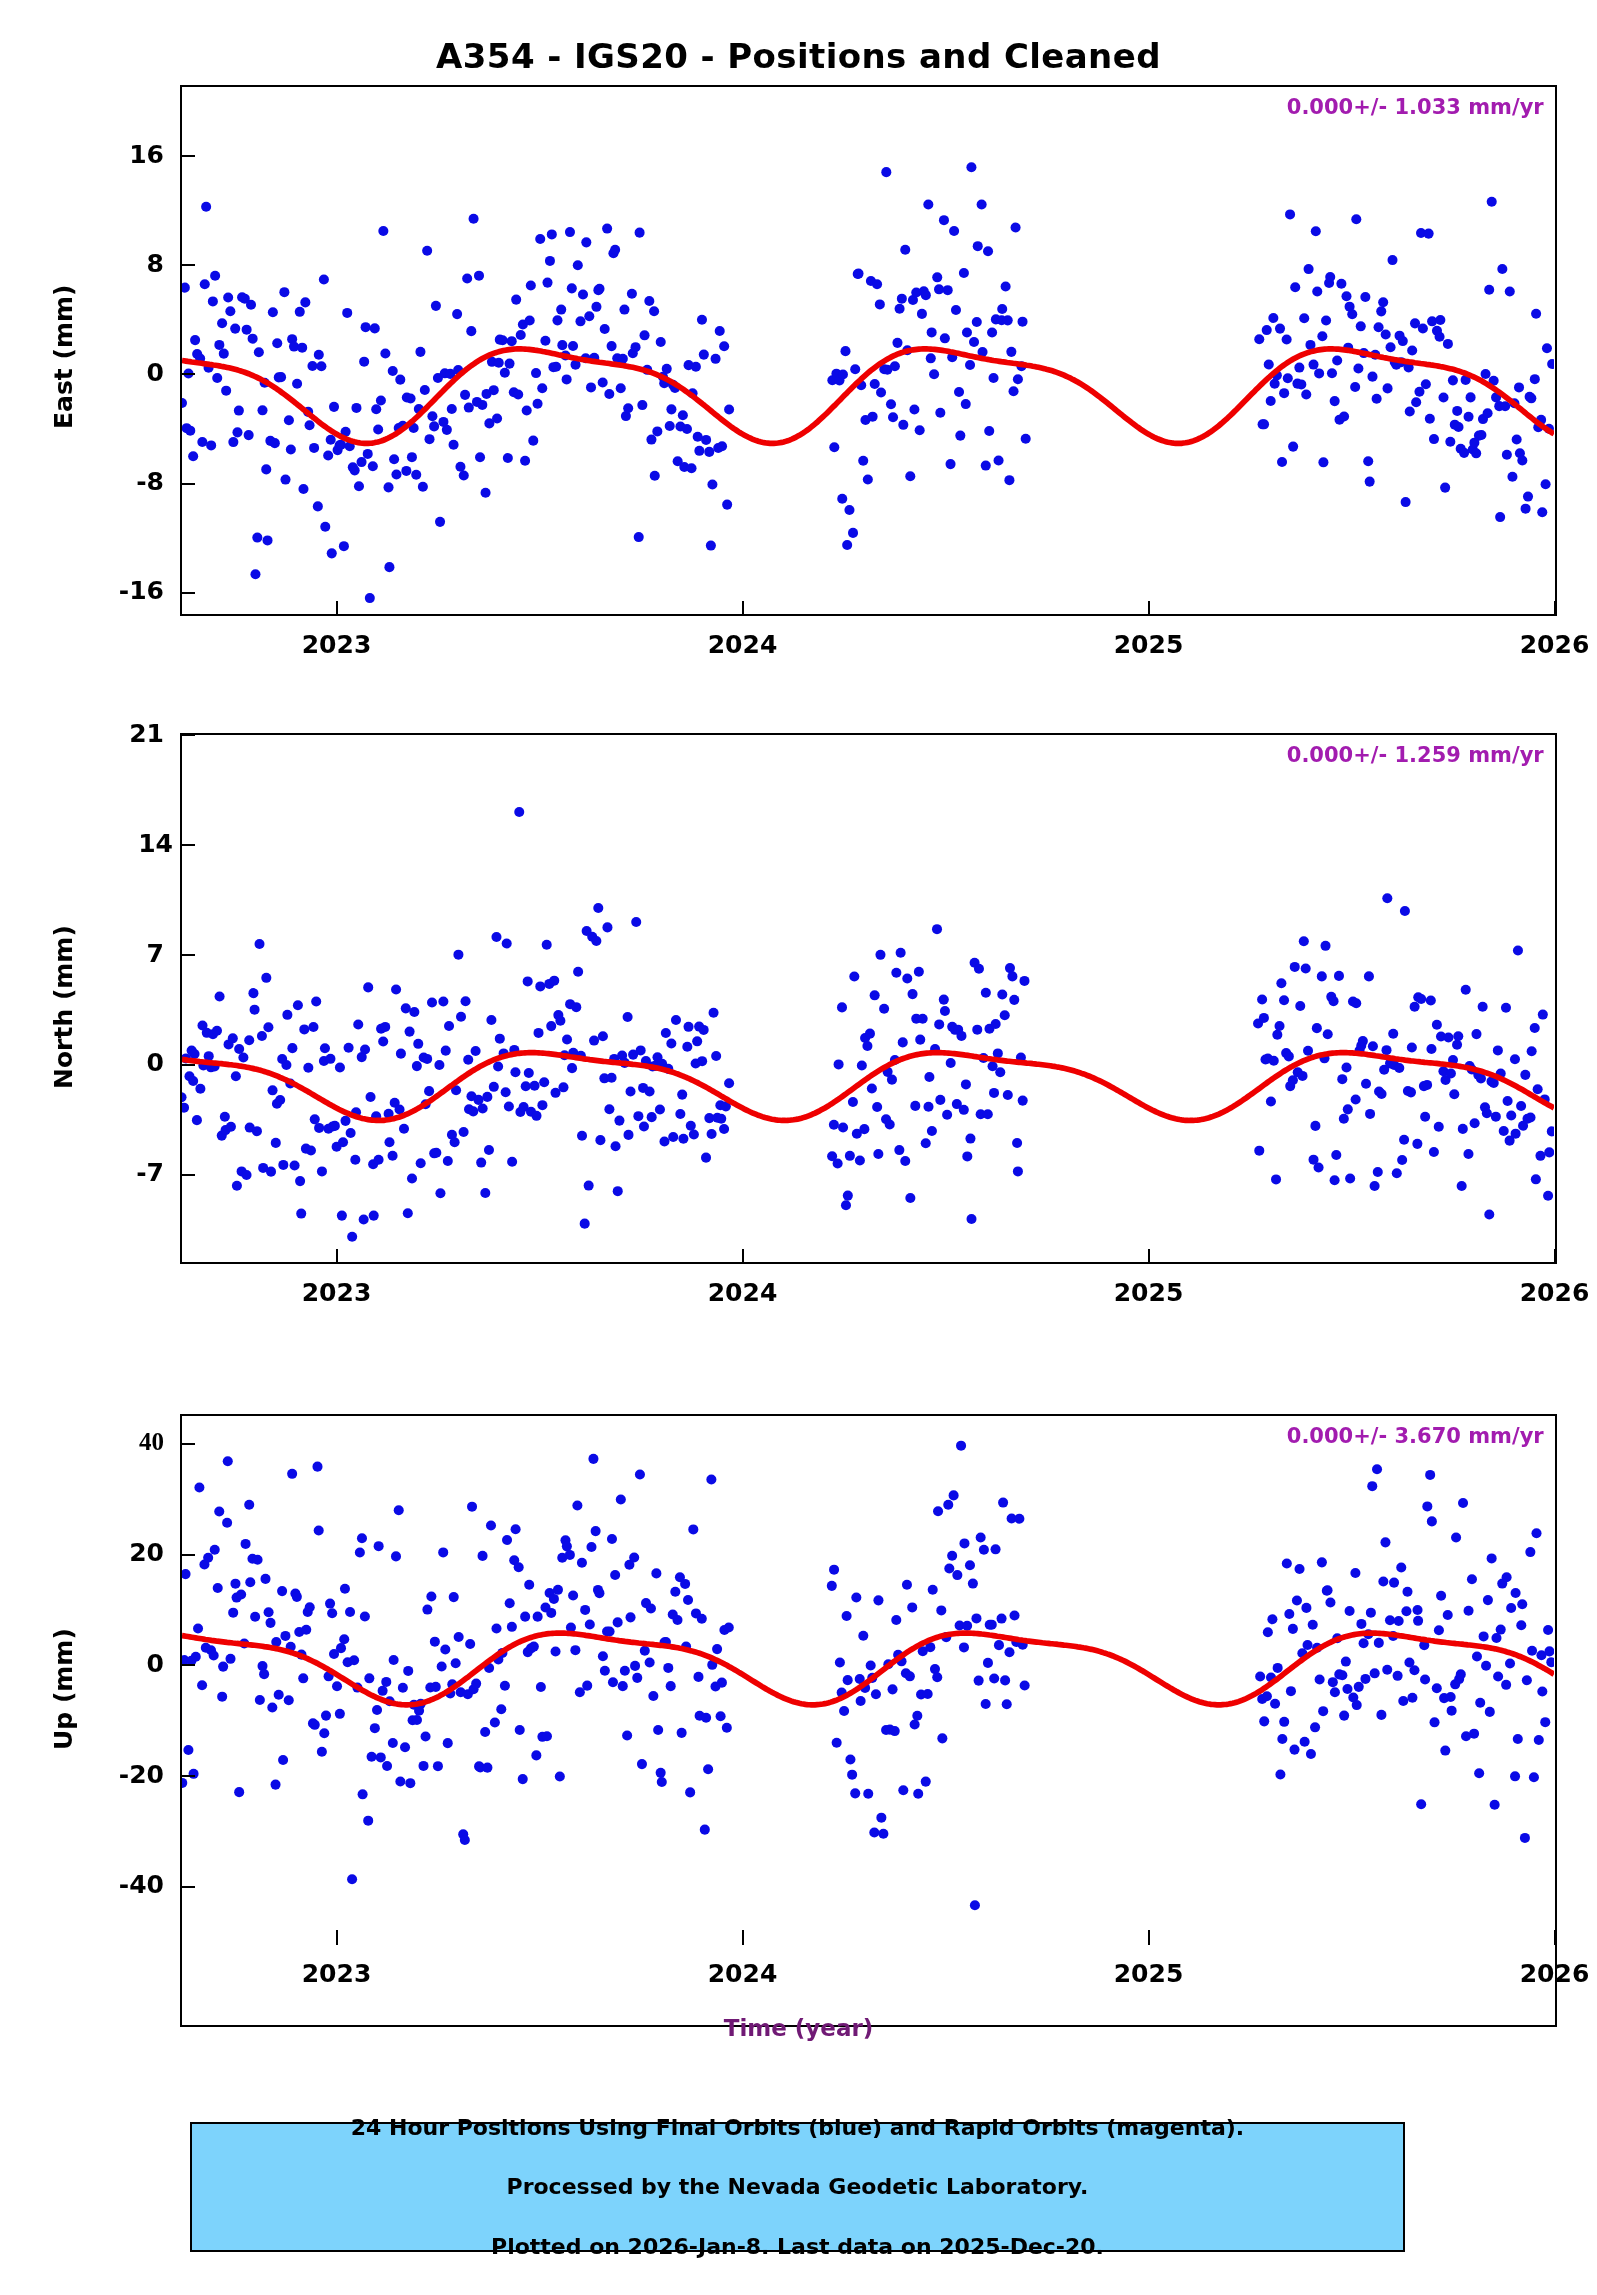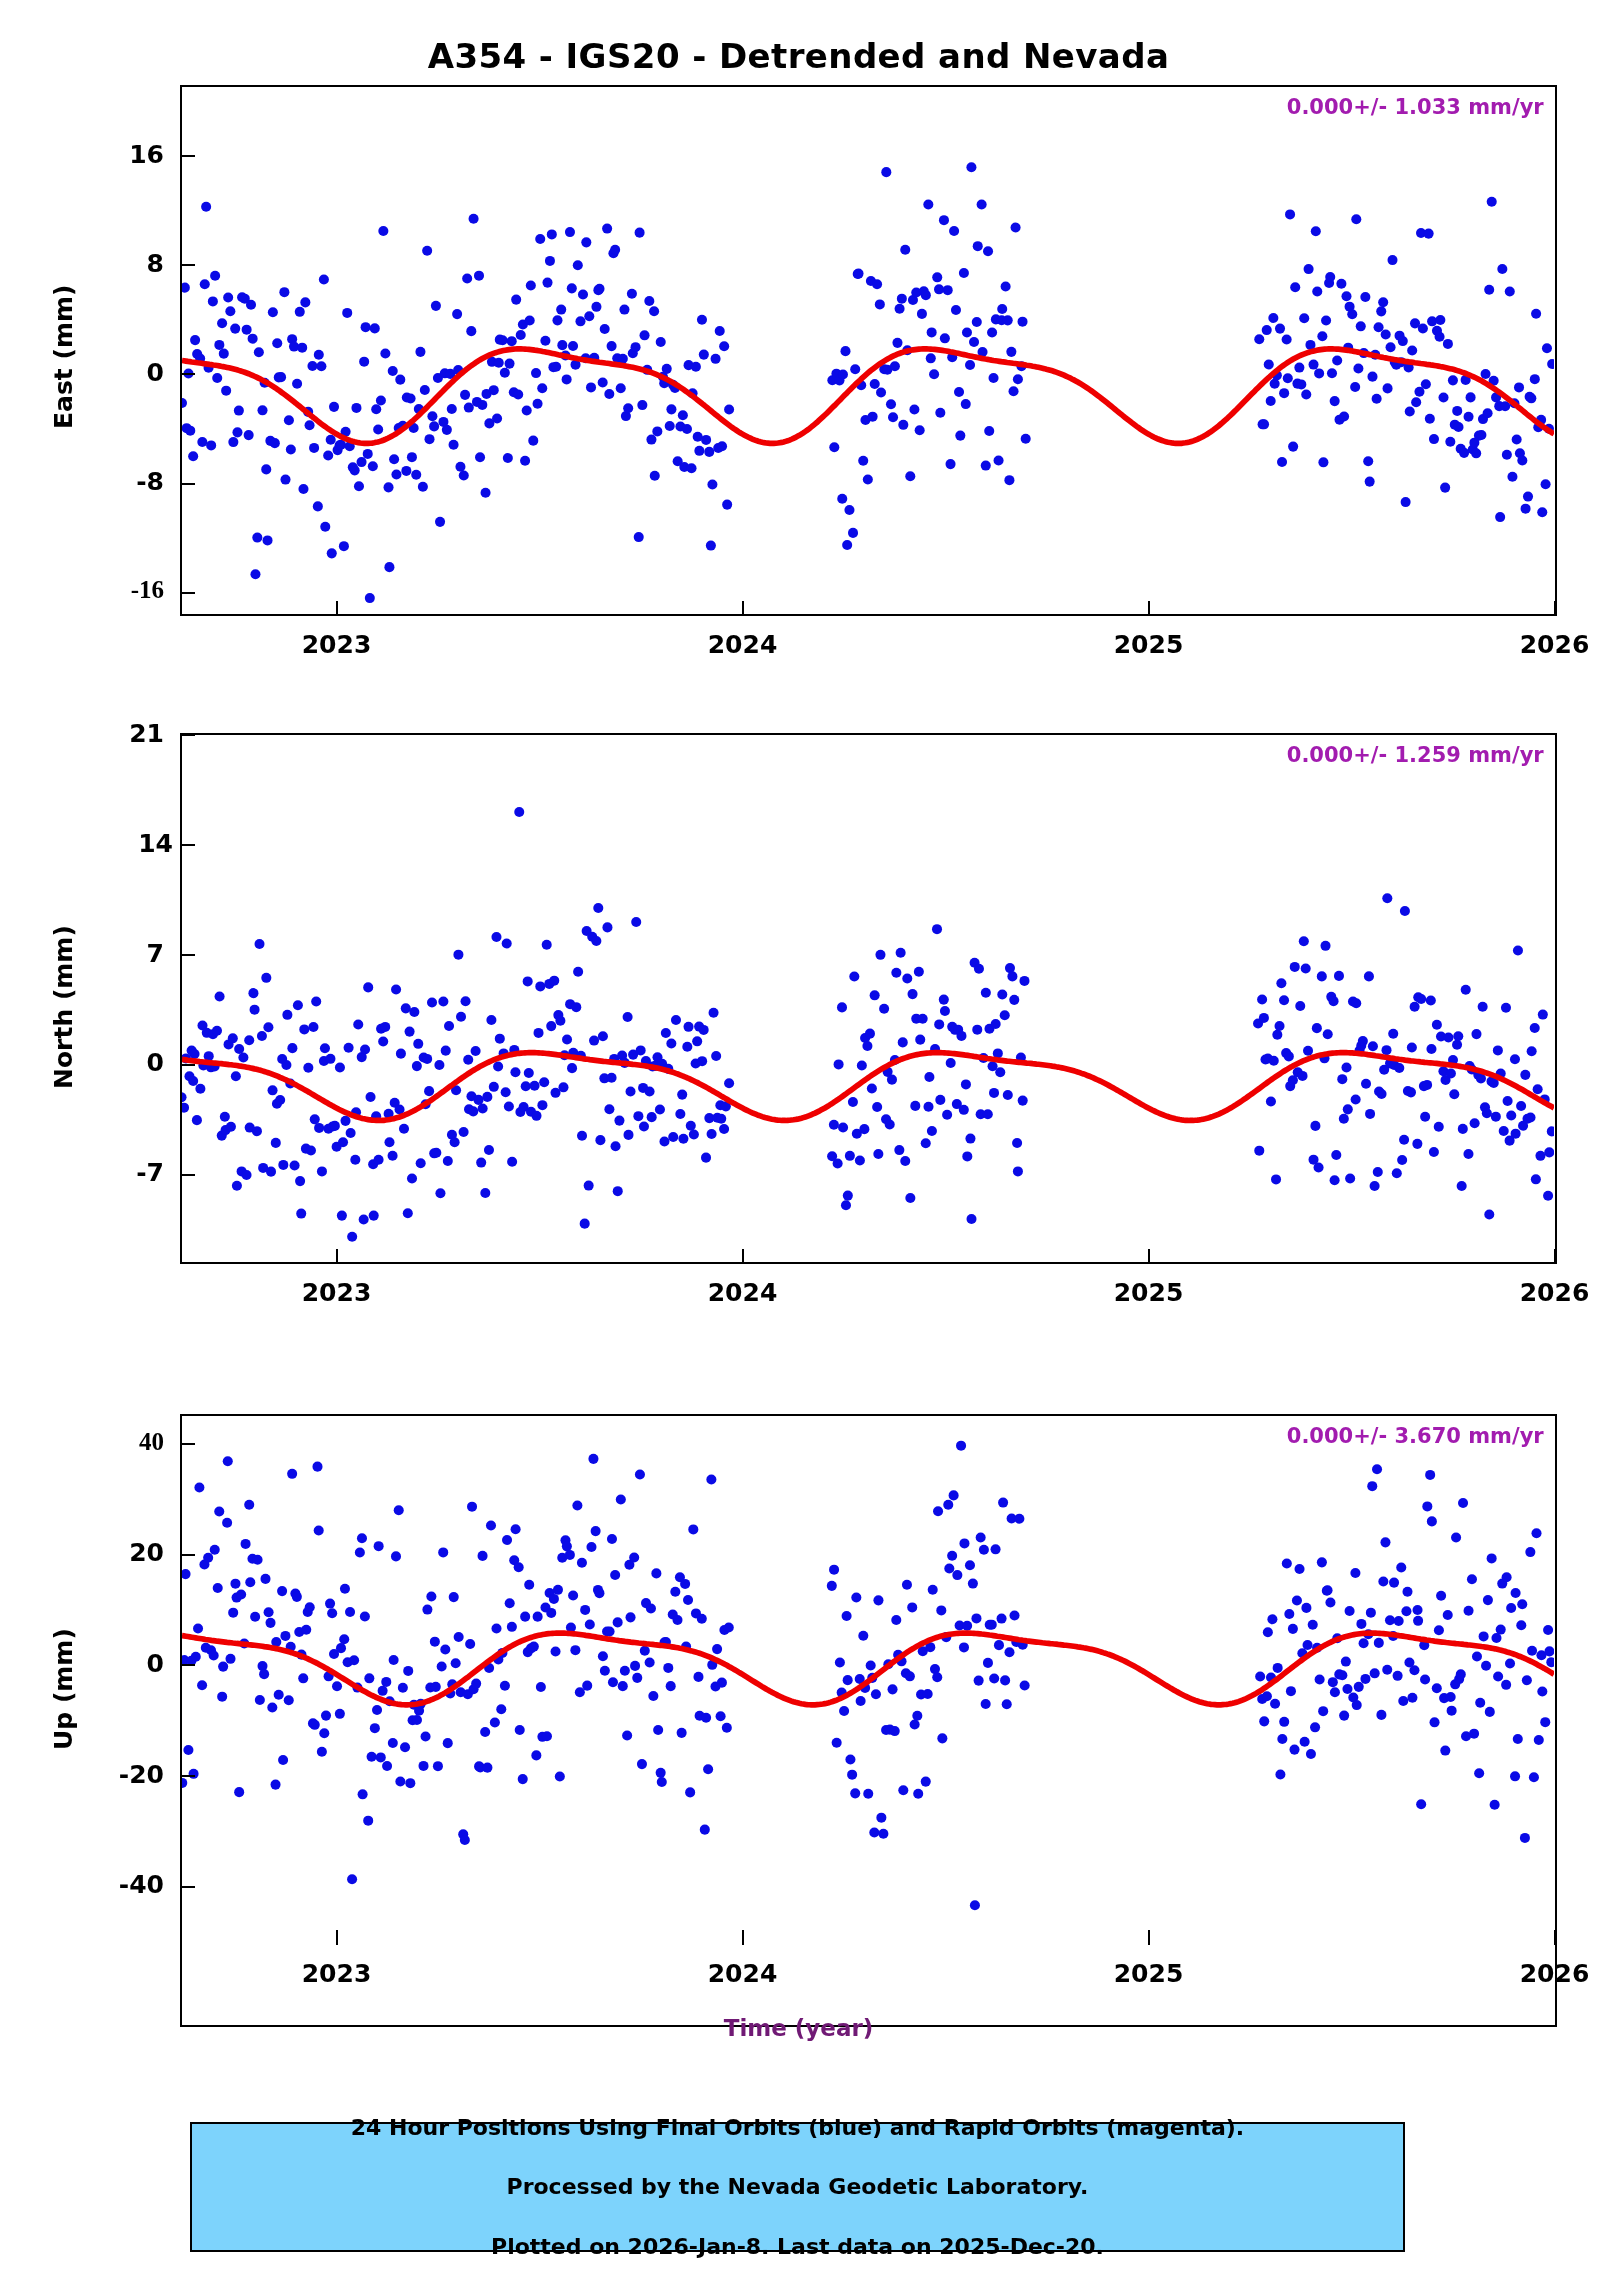--- a/index.html
+++ b/index.html
@@ -42,21 +42,21 @@
     display:flex;flex-direction:column;align-items:center;justify-content:center;gap:28px;
   }
   .caption-line{font-size:22px;font-weight:bold;color:#000;line-height:1.42;text-align:center;}
   svg{display:block;}
 </style>
 </head>
 <body>
 
 <div class="page">
 
-  <div class="title">A354 - IGS20 - Detrended and Nevada</div>
+  <div class="title">A354 - IGS20 - Positions and Cleaned</div>
 
   <div class="panel" style="left:0;top:0;width:1597px;height:680px;">
     <div class="plotframe" id="frame-east" style="left:180px;top:85px;width:1377px;height:531px;">
       <svg id="svg-east" width="1372" height="526" viewBox="0 0 1694 649">
           <g>
             <circle cx="0.0" cy="390.0" r="6.2" fill="#0a0ae6"></circle>
             <circle cx="3.5" cy="247.5" r="6.2" fill="#0a0ae6"></circle>
             <circle cx="5.7" cy="421.0" r="6.2" fill="#0a0ae6"></circle>
             <circle cx="8.0" cy="353.5" r="6.2" fill="#0a0ae6"></circle>
             <circle cx="10.2" cy="424.1" r="6.2" fill="#0a0ae6"></circle>
@@ -524,21 +524,21 @@
             <circle cx="1685.3" cy="322.3" r="6.2" fill="#0a0ae6"></circle>
             <circle cx="1687.8" cy="421.8" r="6.2" fill="#0a0ae6"></circle>
             <circle cx="1691.7" cy="341.8" r="6.2" fill="#0a0ae6"></circle>
           </g>
           <path d="M0.0 337.4 L2.4 337.8 L4.8 338.2 L7.3 338.6 L9.7 338.9 L12.1 339.3 L14.5 339.6 L16.9 339.9 L19.4 340.3 L21.8 340.6 L24.2 340.9 L26.6 341.3 L29.0 341.6 L31.5 341.9 L33.9 342.3 L36.3 342.6 L38.7 343.0 L41.1 343.3 L43.6 343.7 L46.0 344.1 L48.4 344.6 L50.8 345.0 L53.2 345.5 L55.7 346.0 L58.1 346.5 L60.5 347.1 L62.9 347.7 L65.3 348.3 L67.8 348.9 L70.2 349.7 L72.6 350.4 L75.0 351.2 L77.4 352.0 L79.9 352.9 L82.3 353.8 L84.7 354.8 L87.1 355.8 L89.5 356.9 L92.0 358.0 L94.4 359.2 L96.8 360.4 L99.2 361.7 L101.6 363.0 L104.1 364.4 L106.5 365.8 L108.9 367.3 L111.3 368.8 L113.7 370.4 L116.2 372.0 L118.6 373.6 L121.0 375.3 L123.4 377.1 L125.8 378.8 L128.3 380.6 L130.7 382.5 L133.1 384.4 L135.5 386.3 L137.9 388.2 L140.4 390.1 L142.8 392.1 L145.2 394.0 L147.6 396.0 L150.0 398.0 L152.5 400.0 L154.9 402.0 L157.3 404.0 L159.7 405.9 L162.1 407.9 L164.6 409.8 L167.0 411.7 L169.4 413.6 L171.8 415.5 L174.2 417.3 L176.7 419.0 L179.1 420.8 L181.5 422.4 L183.9 424.1 L186.3 425.6 L188.8 427.1 L191.2 428.5 L193.6 429.9 L196.0 431.2 L198.4 432.4 L200.9 433.5 L203.3 434.6 L205.7 435.5 L208.1 436.4 L210.5 437.2 L213.0 437.9 L215.4 438.4 L217.8 438.9 L220.2 439.3 L222.6 439.6 L225.1 439.7 L227.5 439.8 L229.9 439.8 L232.3 439.6 L234.7 439.4 L237.2 439.0 L239.6 438.5 L242.0 438.0 L244.4 437.3 L246.8 436.5 L249.3 435.6 L251.7 434.6 L254.1 433.5 L256.5 432.3 L258.9 431.0 L261.4 429.6 L263.8 428.2 L266.2 426.6 L268.6 424.9 L271.0 423.2 L273.5 421.4 L275.9 419.5 L278.3 417.6 L280.7 415.5 L283.1 413.4 L285.6 411.3 L288.0 409.1 L290.4 406.9 L292.8 404.6 L295.2 402.2 L297.7 399.9 L300.1 397.5 L302.5 395.1 L304.9 392.6 L307.3 390.2 L309.8 387.7 L312.2 385.2 L314.6 382.7 L317.0 380.3 L319.4 377.8 L321.9 375.4 L324.3 372.9 L326.7 370.5 L329.1 368.2 L331.5 365.8 L334.0 363.5 L336.4 361.2 L338.8 359.0 L341.2 356.8 L343.6 354.7 L346.1 352.6 L348.5 350.6 L350.9 348.6 L353.3 346.8 L355.7 344.9 L358.2 343.2 L360.6 341.5 L363.0 339.9 L365.4 338.3 L367.8 336.8 L370.3 335.4 L372.7 334.1 L375.1 332.9 L377.5 331.7 L379.9 330.6 L382.4 329.6 L384.8 328.7 L387.2 327.8 L389.6 327.1 L392.0 326.4 L394.5 325.7 L396.9 325.2 L399.3 324.7 L401.7 324.3 L404.1 324.0 L406.6 323.7 L409.0 323.5 L411.4 323.3 L413.8 323.2 L416.2 323.2 L418.7 323.2 L421.1 323.3 L423.5 323.4 L425.9 323.6 L428.3 323.8 L430.8 324.0 L433.2 324.3 L435.6 324.7 L438.0 325.0 L440.4 325.4 L442.9 325.8 L445.3 326.3 L447.7 326.7 L450.1 327.2 L452.5 327.7 L455.0 328.2 L457.4 328.7 L459.8 329.2 L462.2 329.7 L464.6 330.3 L467.1 330.8 L469.5 331.3 L471.9 331.8 L474.3 332.3 L476.7 332.9 L479.2 333.4 L481.6 333.9 L484.0 334.3 L486.4 334.8 L488.8 335.3 L491.3 335.7 L493.7 336.2 L496.1 336.6 L498.5 337.0 L500.9 337.4 L503.4 337.8 L505.8 338.2 L508.2 338.5 L510.6 338.9 L513.0 339.2 L515.5 339.6 L517.9 339.9 L520.3 340.2 L522.7 340.6 L525.1 340.9 L527.6 341.2 L530.0 341.6 L532.4 341.9 L534.8 342.2 L537.2 342.6 L539.7 342.9 L542.1 343.3 L544.5 343.7 L546.9 344.1 L549.3 344.5 L551.8 345.0 L554.2 345.4 L556.6 345.9 L559.0 346.4 L561.4 347.0 L563.9 347.6 L566.3 348.2 L568.7 348.9 L571.1 349.6 L573.5 350.3 L576.0 351.1 L578.4 351.9 L580.8 352.8 L583.2 353.7 L585.6 354.7 L588.1 355.7 L590.5 356.8 L592.9 357.9 L595.3 359.1 L597.7 360.3 L600.2 361.5 L602.6 362.9 L605.0 364.2 L607.4 365.7 L609.8 367.1 L612.3 368.6 L614.7 370.2 L617.1 371.8 L619.5 373.5 L621.9 375.2 L624.4 376.9 L626.8 378.7 L629.2 380.5 L631.6 382.3 L634.0 384.2 L636.5 386.1 L638.9 388.0 L641.3 389.9 L643.7 391.9 L646.1 393.8 L648.6 395.8 L651.0 397.8 L653.4 399.8 L655.8 401.8 L658.2 403.8 L660.7 405.7 L663.1 407.7 L665.5 409.6 L667.9 411.5 L670.3 413.4 L672.8 415.3 L675.2 417.1 L677.6 418.9 L680.0 420.6 L682.4 422.3 L684.9 423.9 L687.3 425.5 L689.7 427.0 L692.1 428.4 L694.5 429.8 L697.0 431.1 L699.4 432.3 L701.8 433.4 L704.2 434.5 L706.6 435.4 L709.1 436.3 L711.5 437.1 L713.9 437.8 L716.3 438.4 L718.7 438.9 L721.2 439.3 L723.6 439.5 L726.0 439.7 L728.4 439.8 L730.8 439.8 L733.3 439.6 L735.7 439.4 L738.1 439.0 L740.5 438.6 L742.9 438.0 L745.4 437.3 L747.8 436.6 L750.2 435.7 L752.6 434.7 L755.0 433.6 L757.5 432.4 L759.9 431.1 L762.3 429.8 L764.7 428.3 L767.1 426.8 L769.6 425.1 L772.0 423.4 L774.4 421.6 L776.8 419.7 L779.2 417.8 L781.7 415.7 L784.1 413.7 L786.5 411.5 L788.9 409.3 L791.3 407.1 L793.8 404.8 L796.2 402.5 L798.6 400.1 L801.0 397.7 L803.4 395.3 L805.9 392.9 L808.3 390.4 L810.7 387.9 L813.1 385.5 L815.5 383.0 L818.0 380.5 L820.4 378.1 L822.8 375.6 L825.2 373.2 L827.6 370.8 L830.1 368.4 L832.5 366.0 L834.9 363.7 L837.3 361.5 L839.7 359.2 L842.2 357.0 L844.6 354.9 L847.0 352.8 L849.4 350.8 L851.8 348.8 L854.3 346.9 L856.7 345.1 L859.1 343.3 L861.5 341.6 L863.9 340.0 L866.4 338.5 L868.8 337.0 L871.2 335.6 L873.6 334.3 L876.0 333.0 L878.5 331.8 L880.9 330.7 L883.3 329.7 L885.7 328.8 L888.1 327.9 L890.6 327.1 L893.0 326.4 L895.4 325.8 L897.8 325.2 L900.2 324.8 L902.7 324.3 L905.1 324.0 L907.5 323.7 L909.9 323.5 L912.3 323.3 L914.8 323.2 L917.2 323.2 L919.6 323.2 L922.0 323.3 L924.4 323.4 L926.9 323.6 L929.3 323.8 L931.7 324.0 L934.1 324.3 L936.5 324.6 L939.0 325.0 L941.4 325.4 L943.8 325.8 L946.2 326.2 L948.6 326.7 L951.1 327.1 L953.5 327.6 L955.9 328.1 L958.3 328.6 L960.7 329.2 L963.2 329.7 L965.6 330.2 L968.0 330.7 L970.4 331.3 L972.8 331.8 L975.3 332.3 L977.7 332.8 L980.1 333.3 L982.5 333.8 L984.9 334.3 L987.4 334.8 L989.8 335.2 L992.2 335.7 L994.6 336.1 L997.0 336.5 L999.5 337.0 L1001.9 337.4 L1004.3 337.7 L1006.7 338.1 L1009.1 338.5 L1011.6 338.9 L1014.0 339.2 L1016.4 339.5 L1018.8 339.9 L1021.2 340.2 L1023.7 340.5 L1026.1 340.9 L1028.5 341.2 L1030.9 341.5 L1033.3 341.9 L1035.8 342.2 L1038.2 342.5 L1040.6 342.9 L1043.0 343.3 L1045.4 343.6 L1047.9 344.0 L1050.3 344.5 L1052.7 344.9 L1055.1 345.4 L1057.5 345.9 L1060.0 346.4 L1062.4 346.9 L1064.8 347.5 L1067.2 348.2 L1069.6 348.8 L1072.1 349.5 L1074.5 350.2 L1076.9 351.0 L1079.3 351.8 L1081.7 352.7 L1084.2 353.6 L1086.6 354.6 L1089.0 355.6 L1091.4 356.7 L1093.8 357.8 L1096.3 358.9 L1098.7 360.2 L1101.1 361.4 L1103.5 362.7 L1105.9 364.1 L1108.4 365.5 L1110.8 367.0 L1113.2 368.5 L1115.6 370.0 L1118.0 371.6 L1120.5 373.3 L1122.9 375.0 L1125.3 376.7 L1127.7 378.5 L1130.1 380.3 L1132.6 382.1 L1135.0 384.0 L1137.4 385.9 L1139.8 387.8 L1142.2 389.7 L1144.7 391.7 L1147.1 393.6 L1149.5 395.6 L1151.9 397.6 L1154.3 399.6 L1156.8 401.6 L1159.2 403.6 L1161.6 405.5 L1164.0 407.5 L1166.4 409.4 L1168.9 411.3 L1171.3 413.2 L1173.7 415.1 L1176.1 416.9 L1178.5 418.7 L1181.0 420.4 L1183.4 422.1 L1185.8 423.7 L1188.2 425.3 L1190.6 426.8 L1193.1 428.3 L1195.5 429.6 L1197.9 430.9 L1200.3 432.2 L1202.7 433.3 L1205.2 434.4 L1207.6 435.3 L1210.0 436.2 L1212.4 437.0 L1214.8 437.7 L1217.3 438.3 L1219.7 438.8 L1222.1 439.2 L1224.5 439.5 L1226.9 439.7 L1229.4 439.8 L1231.8 439.8 L1234.2 439.7 L1236.6 439.4 L1239.0 439.1 L1241.5 438.6 L1243.9 438.1 L1246.3 437.4 L1248.7 436.7 L1251.1 435.8 L1253.6 434.8 L1256.0 433.7 L1258.4 432.6 L1260.8 431.3 L1263.2 429.9 L1265.7 428.5 L1268.1 426.9 L1270.5 425.3 L1272.9 423.6 L1275.3 421.8 L1277.8 419.9 L1280.2 418.0 L1282.6 415.9 L1285.0 413.9 L1287.4 411.7 L1289.9 409.6 L1292.3 407.3 L1294.7 405.0 L1297.1 402.7 L1299.5 400.3 L1302.0 398.0 L1304.4 395.5 L1306.8 393.1 L1309.2 390.6 L1311.6 388.2 L1314.1 385.7 L1316.5 383.2 L1318.9 380.8 L1321.3 378.3 L1323.7 375.9 L1326.2 373.4 L1328.6 371.0 L1331.0 368.6 L1333.4 366.3 L1335.8 364.0 L1338.3 361.7 L1340.7 359.4 L1343.1 357.3 L1345.5 355.1 L1347.9 353.0 L1350.4 351.0 L1352.8 349.0 L1355.2 347.1 L1357.6 345.3 L1360.0 343.5 L1362.5 341.8 L1364.9 340.2 L1367.3 338.6 L1369.7 337.1 L1372.1 335.7 L1374.6 334.4 L1377.0 333.1 L1379.4 331.9 L1381.8 330.8 L1384.2 329.8 L1386.7 328.9 L1389.1 328.0 L1391.5 327.2 L1393.9 326.5 L1396.3 325.9 L1398.8 325.3 L1401.2 324.8 L1403.6 324.4 L1406.0 324.0 L1408.4 323.7 L1410.9 323.5 L1413.3 323.3 L1415.7 323.2 L1418.1 323.2 L1420.5 323.2 L1423.0 323.3 L1425.4 323.4 L1427.8 323.5 L1430.2 323.7 L1432.6 324.0 L1435.1 324.3 L1437.5 324.6 L1439.9 324.9 L1442.3 325.3 L1444.7 325.7 L1447.2 326.2 L1449.6 326.6 L1452.0 327.1 L1454.4 327.6 L1456.8 328.1 L1459.3 328.6 L1461.7 329.1 L1464.1 329.6 L1466.5 330.2 L1468.9 330.7 L1471.4 331.2 L1473.8 331.7 L1476.2 332.2 L1478.6 332.8 L1481.0 333.3 L1483.5 333.8 L1485.9 334.2 L1488.3 334.7 L1490.7 335.2 L1493.1 335.6 L1495.6 336.1 L1498.0 336.5 L1500.4 336.9 L1502.8 337.3 L1505.2 337.7 L1507.7 338.1 L1510.1 338.5 L1512.5 338.8 L1514.9 339.2 L1517.3 339.5 L1519.8 339.8 L1522.2 340.2 L1524.6 340.5 L1527.0 340.8 L1529.4 341.2 L1531.9 341.5 L1534.3 341.8 L1536.7 342.2 L1539.1 342.5 L1541.5 342.9 L1544.0 343.2 L1546.4 343.6 L1548.8 344.0 L1551.2 344.4 L1553.6 344.9 L1556.1 345.3 L1558.5 345.8 L1560.9 346.3 L1563.3 346.9 L1565.7 347.5 L1568.2 348.1 L1570.6 348.7 L1573.0 349.4 L1575.4 350.2 L1577.8 350.9 L1580.3 351.8 L1582.7 352.6 L1585.1 353.5 L1587.5 354.5 L1589.9 355.5 L1592.4 356.6 L1594.8 357.7 L1597.2 358.8 L1599.6 360.0 L1602.0 361.3 L1604.5 362.6 L1606.9 364.0 L1609.3 365.4 L1611.7 366.8 L1614.1 368.3 L1616.6 369.9 L1619.0 371.5 L1621.4 373.1 L1623.8 374.8 L1626.2 376.5 L1628.7 378.3 L1631.1 380.1 L1633.5 381.9 L1635.9 383.8 L1638.3 385.7 L1640.8 387.6 L1643.2 389.5 L1645.6 391.5 L1648.0 393.5 L1650.4 395.4 L1652.9 397.4 L1655.3 399.4 L1657.7 401.4 L1660.1 403.4 L1662.5 405.3 L1665.0 407.3 L1667.4 409.2 L1669.8 411.2 L1672.2 413.0 L1674.6 414.9 L1677.1 416.7 L1679.5 418.5 L1681.9 420.2 L1684.3 421.9 L1686.7 423.6 L1689.2 425.1 L1691.6 426.7 L1694.0 428.1 " fill="none" stroke="#ee0000" stroke-width="7"></path>
         </svg>
       <div class="rate-label">0.000+/- 1.033 mm/yr</div>
     </div>
     <div class="ylabel" style="left:49px;top:429px;">East (mm)</div>
     <div id="yticks-east">
-        <div class="ytick" style="left: 91px; width: 73px; top: 576px; font-family: Liberation Serif, serif;">-16</div>
+        <div class="ytick" style="left: 91px; width: 73px; top: 576px;">-16</div>
         <div style="position: absolute; left: 180px; top: 592px; width: 14.6px; height: 2.4px; background: rgb(0, 0, 0);"></div>
         <div class="ytick" style="left: 91px; width: 73px; top: 467px;">-8</div>
         <div style="position: absolute; left: 180px; top: 483px; width: 14.6px; height: 2.4px; background: rgb(0, 0, 0);"></div>
         <div class="ytick" style="left: 91px; width: 73px; top: 358px;">0</div>
         <div style="position: absolute; left: 180px; top: 373px; width: 14.6px; height: 2.4px; background: rgb(0, 0, 0);"></div>
         <div class="ytick" style="left: 91px; width: 73px; top: 249px;">8</div>
         <div style="position: absolute; left: 180px; top: 264px; width: 14.6px; height: 2.4px; background: rgb(0, 0, 0);"></div>
         <div class="ytick" style="left: 91px; width: 73px; top: 140px;">16</div>
         <div style="position: absolute; left: 180px; top: 155px; width: 14.6px; height: 2.4px; background: rgb(0, 0, 0);"></div>
       </div>

